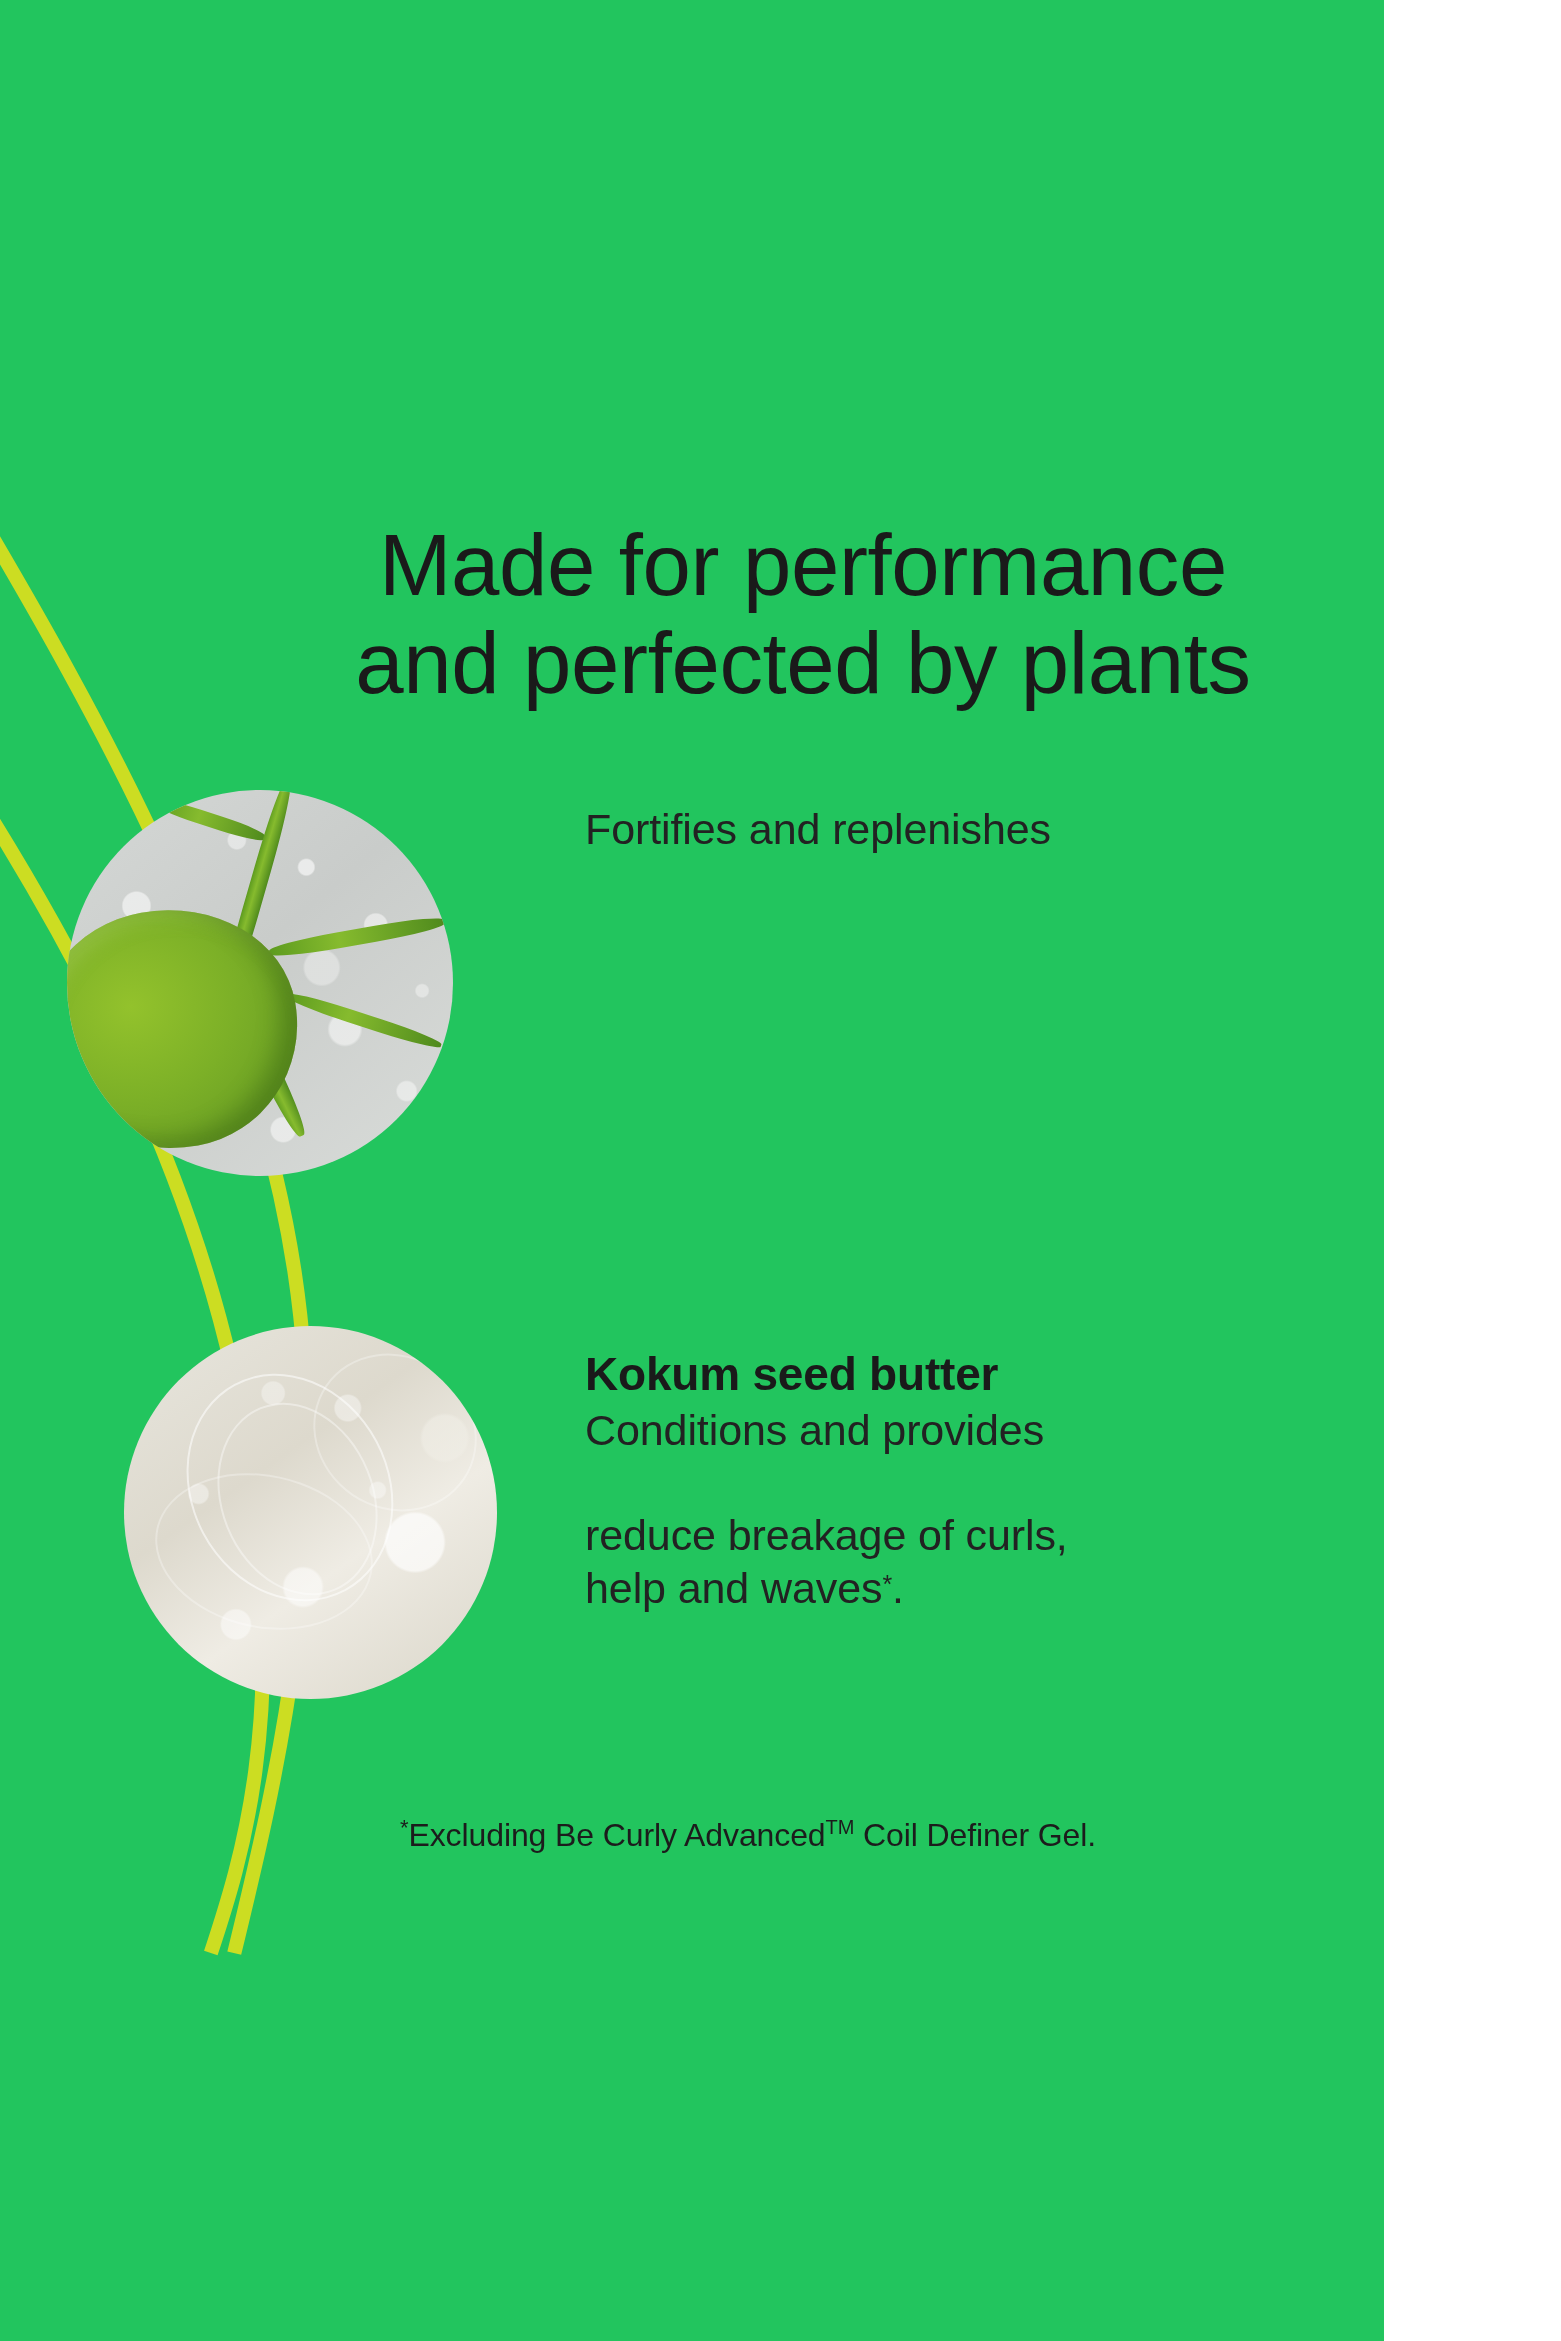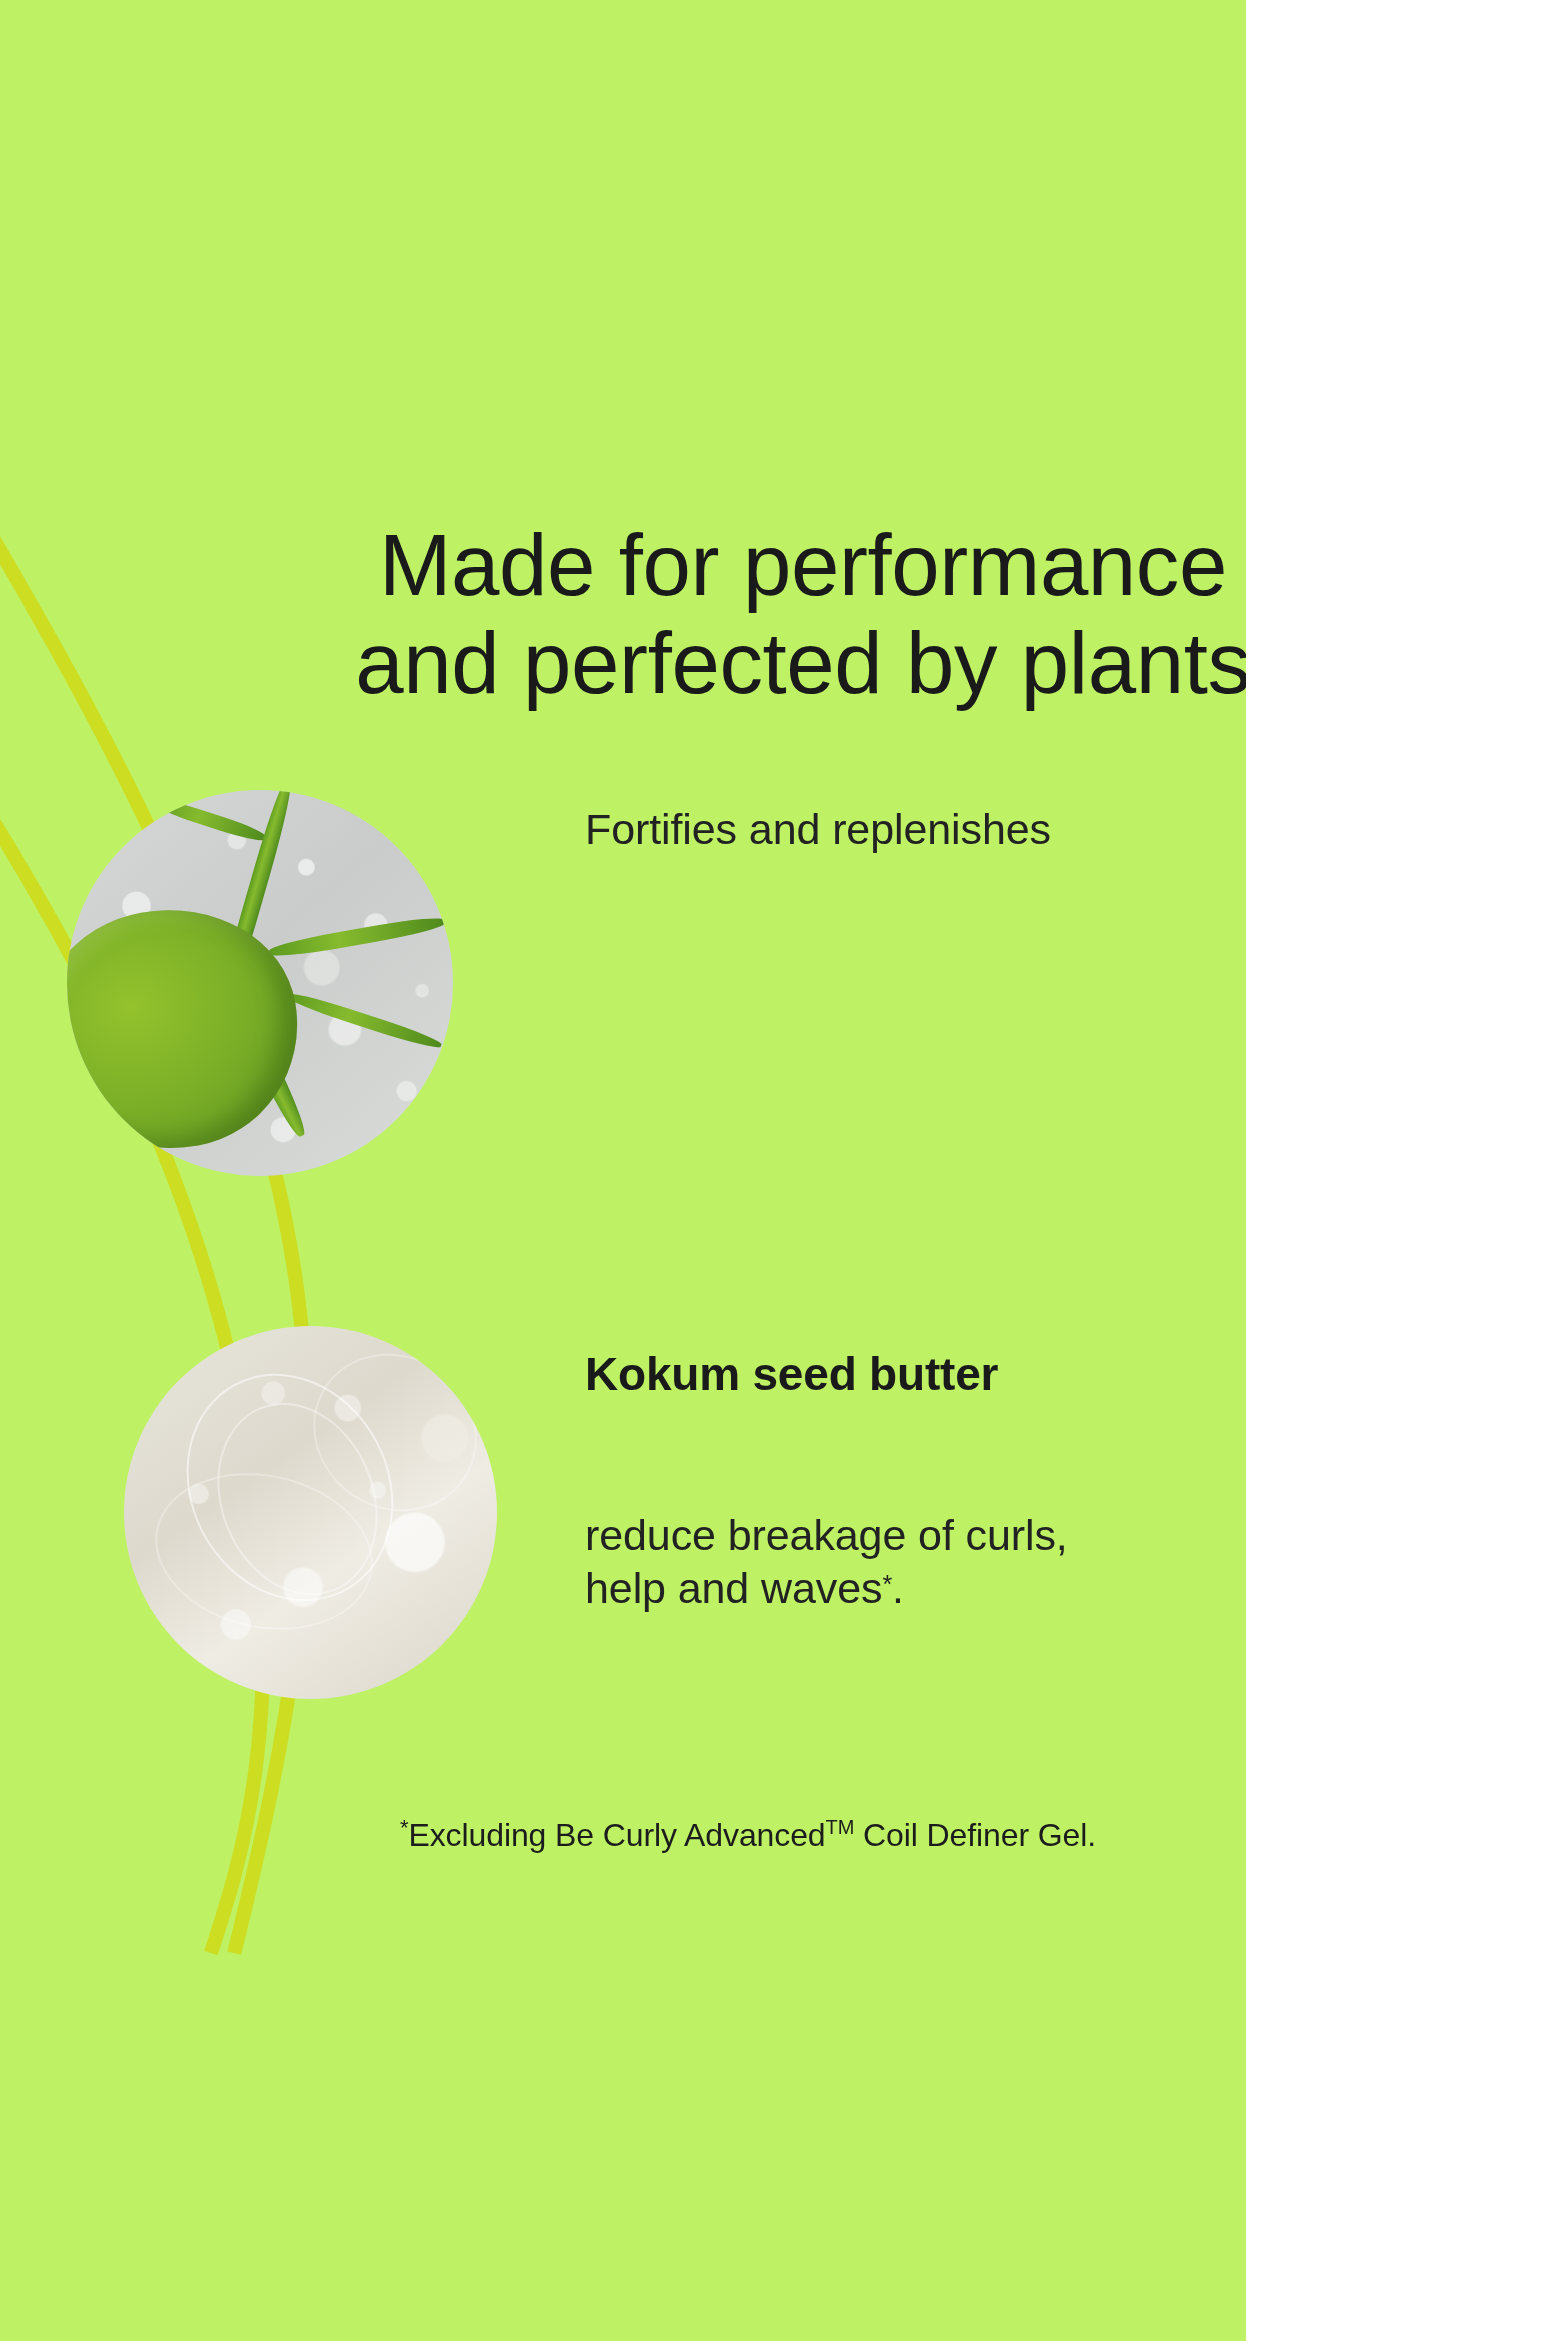--- a/index.html
+++ b/index.html
@@ -10,23 +10,23 @@
   body {
     width: 1562px;
     height: 2342px;
     font-family: "Liberation Sans", sans-serif;
     color: #1c1c1c;
     overflow: hidden;
   }
 
   .page {
     position: relative;
-    width: 1246px;
+    width: 1384px;
     height: 2342px;
-    background: #bef264;
+    background: #22c55e;
     overflow: hidden;
     text-decoration: underline;
   }
 
   
   .curves {
     position: absolute;
     left: 0;
     top: 0;
     width: 1562px;
@@ -245,20 +245,21 @@
       <div class="swatch swatch-butter">
         <div class="swirl s1"></div>
         <div class="swirl s2"></div>
         <div class="swirl s3"></div>
         <div class="swirl s4"></div>
       </div>
     </div>
     <div class="feature-text">
       <p class="feature-title">Kokum seed butter</p>
       <p class="feature-body">
+        <span>Conditions and provides</span>
         <br>
         <br><span>reduce breakage of curls,</span>
         <br><span>help and waves</span><span class="sup-star">*</span><span>.</span>
       </p>
     </div>
   </div>
 
   <p class="footnote"><span class="fn-star">*</span><span>Excluding Be Curly Advanced</span><span class="fn-tm">TM</span><span> Coil Definer Gel.</span></p>
 
 </div>

